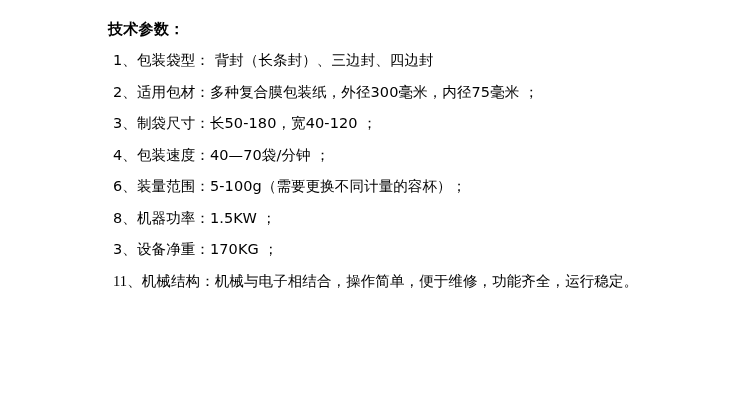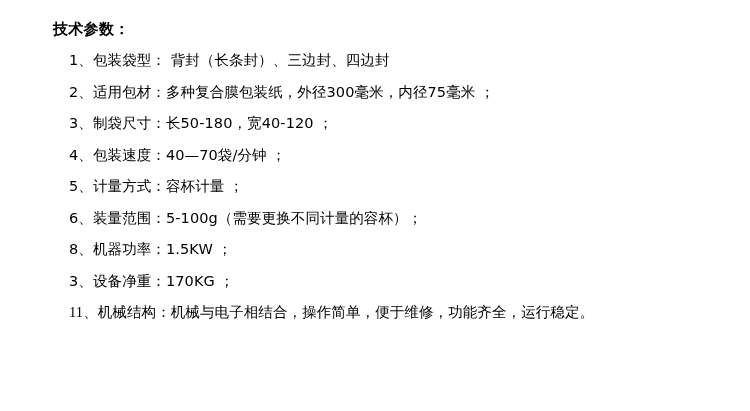--- a/index.html
+++ b/index.html
@@ -11,32 +11,32 @@
     height: 411px;
     background: #ffffff;
     font-family: "DejaVu Sans", "Liberation Sans", sans-serif;
     color: #000000;
     overflow: hidden;
   }
   .doc {
     box-sizing: border-box;
     width: 750px;
     height: 403px;
-    padding: 22px 20px 10px 53px;
+    padding: 22px 20px 10px 108px;
   }
   .doc-title {
     font-size: 15px;
     font-weight: bold;
     line-height: 1;
     margin: 0 0 16px 0;
     letter-spacing: 0.3px;
   }
   .spec-list {
     list-style: none;
-    margin: 16px;
+    margin: 5px;
     padding: 0;
   }
   .spec-item {
     font-size: 14.5px;
     line-height: 1;
     margin: 0 0 17px 0;
     white-space: nowrap;
     letter-spacing: 0.1px;
   }
   .spec-item:last-child {
@@ -47,19 +47,18 @@
 </head>
 <body>
 
 <div class="doc">
   <div class="doc-title">技术参数：</div>
   <ul class="spec-list">
     <li class="spec-item">1、包装袋型：  背封（长条封）、三边封、四边封</li>
     <li class="spec-item">2、适用包材：多种复合膜包装纸，外径300毫米，内径75毫米 ；</li>
     <li class="spec-item">3、制袋尺寸：长50-180，宽40-120 ；</li>
     <li class="spec-item">4、包装速度：40—70袋/分钟 ；</li>
-    <li class="spec-item">5、计量方式：容杯计量 ；</li>
     <li class="spec-item">6、装量范围：5-100g（需要更换不同计量的容杯）；</li>
     <li class="spec-item">8、机器功率：1.5KW ；</li>
     <li class="spec-item">3、设备净重：170KG ；</li>
     <li class="spec-item">11、机械结构：机械与电子相结合，操作简单，便于维修，功能齐全，运行稳定。</li>
   </ul>
 </div>
 
 </body></html>

